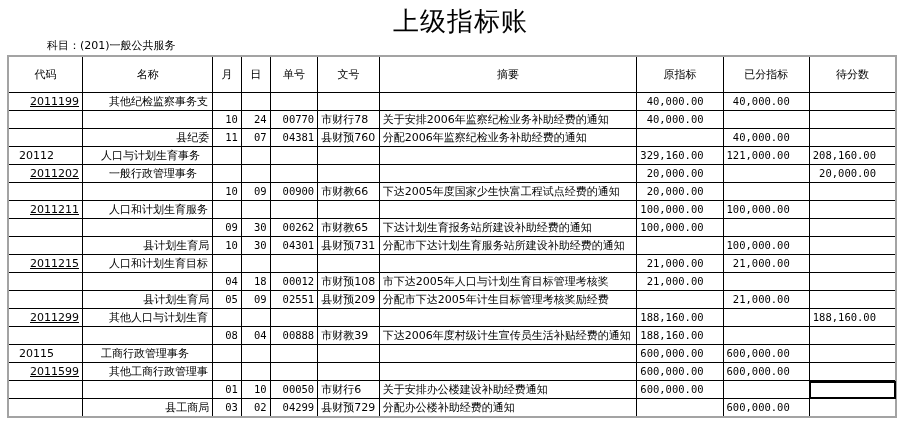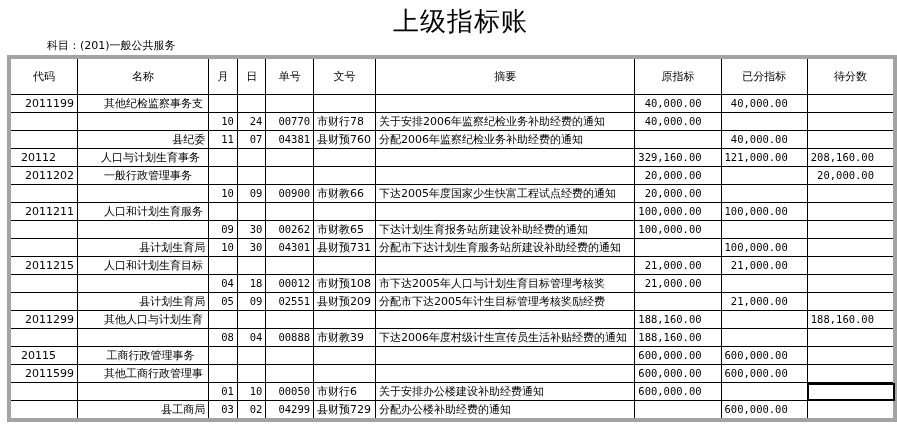--- a/index.html
+++ b/index.html
@@ -11,37 +11,37 @@
     position: absolute; left: 12px; top: 4px; width: 897px;
     text-align: center; font-size: 26px; letter-spacing: 1px;
     font-family: "DejaVu Sans", sans-serif;
   }
   .subject {
     position: absolute; left: 4px; top: 38px; font-size: 11px; margin-left: 43px;
   }
   .ledger {
     position: absolute; left: 7px; top: 55px;
     border-collapse: collapse; table-layout: fixed;
-    border: 4px solid #a3a3a3;
+    border: 2px solid #a3a3a3;
     font-size: 11px;
   }
   .ledger th, .ledger td {
     border: 1px solid #000; padding: 0 3px; height: 17px;
     white-space: nowrap; overflow: hidden; line-height: 17px;
   }
   .ledger th { font-weight: normal; height: 35px; font-size: 11px; }
   .ledger thead tr { border-bottom: 1px solid #000; }
   td.c { text-align: left; padding-left: 12px; }
   td.r { text-align: right; padding-right: 19px; }
   td.l { text-align: left; }
-  td.name-l1 { text-align: center; padding-left: 18px; }
+  td.name-l1 { text-align: left; padding-left: 18px; }
   td.name-l2 { text-align: left; padding-left: 26px; }
   td.name-l3 { text-align: right; margin-left: 36px; }
   td.code-l1 { text-align: left; padding-left: 10px; }
-  td.code-l2 { text-align: center; padding-left: 14px; }
+  td.code-l2 { text-align: right; padding-left: 21px; text-decoration: underline; }
   td.num { font-family: "DejaVu Sans Mono", monospace; font-size: 10.5px; }
   td.selected { outline: 2px solid #000; outline-offset: -2px; }
 </style>
 </head>
 <body>
 
 <div class="title">上级指标账</div>
 <div class="subject">科目：(201)一般公共服务</div>
 
 <table class="ledger">

